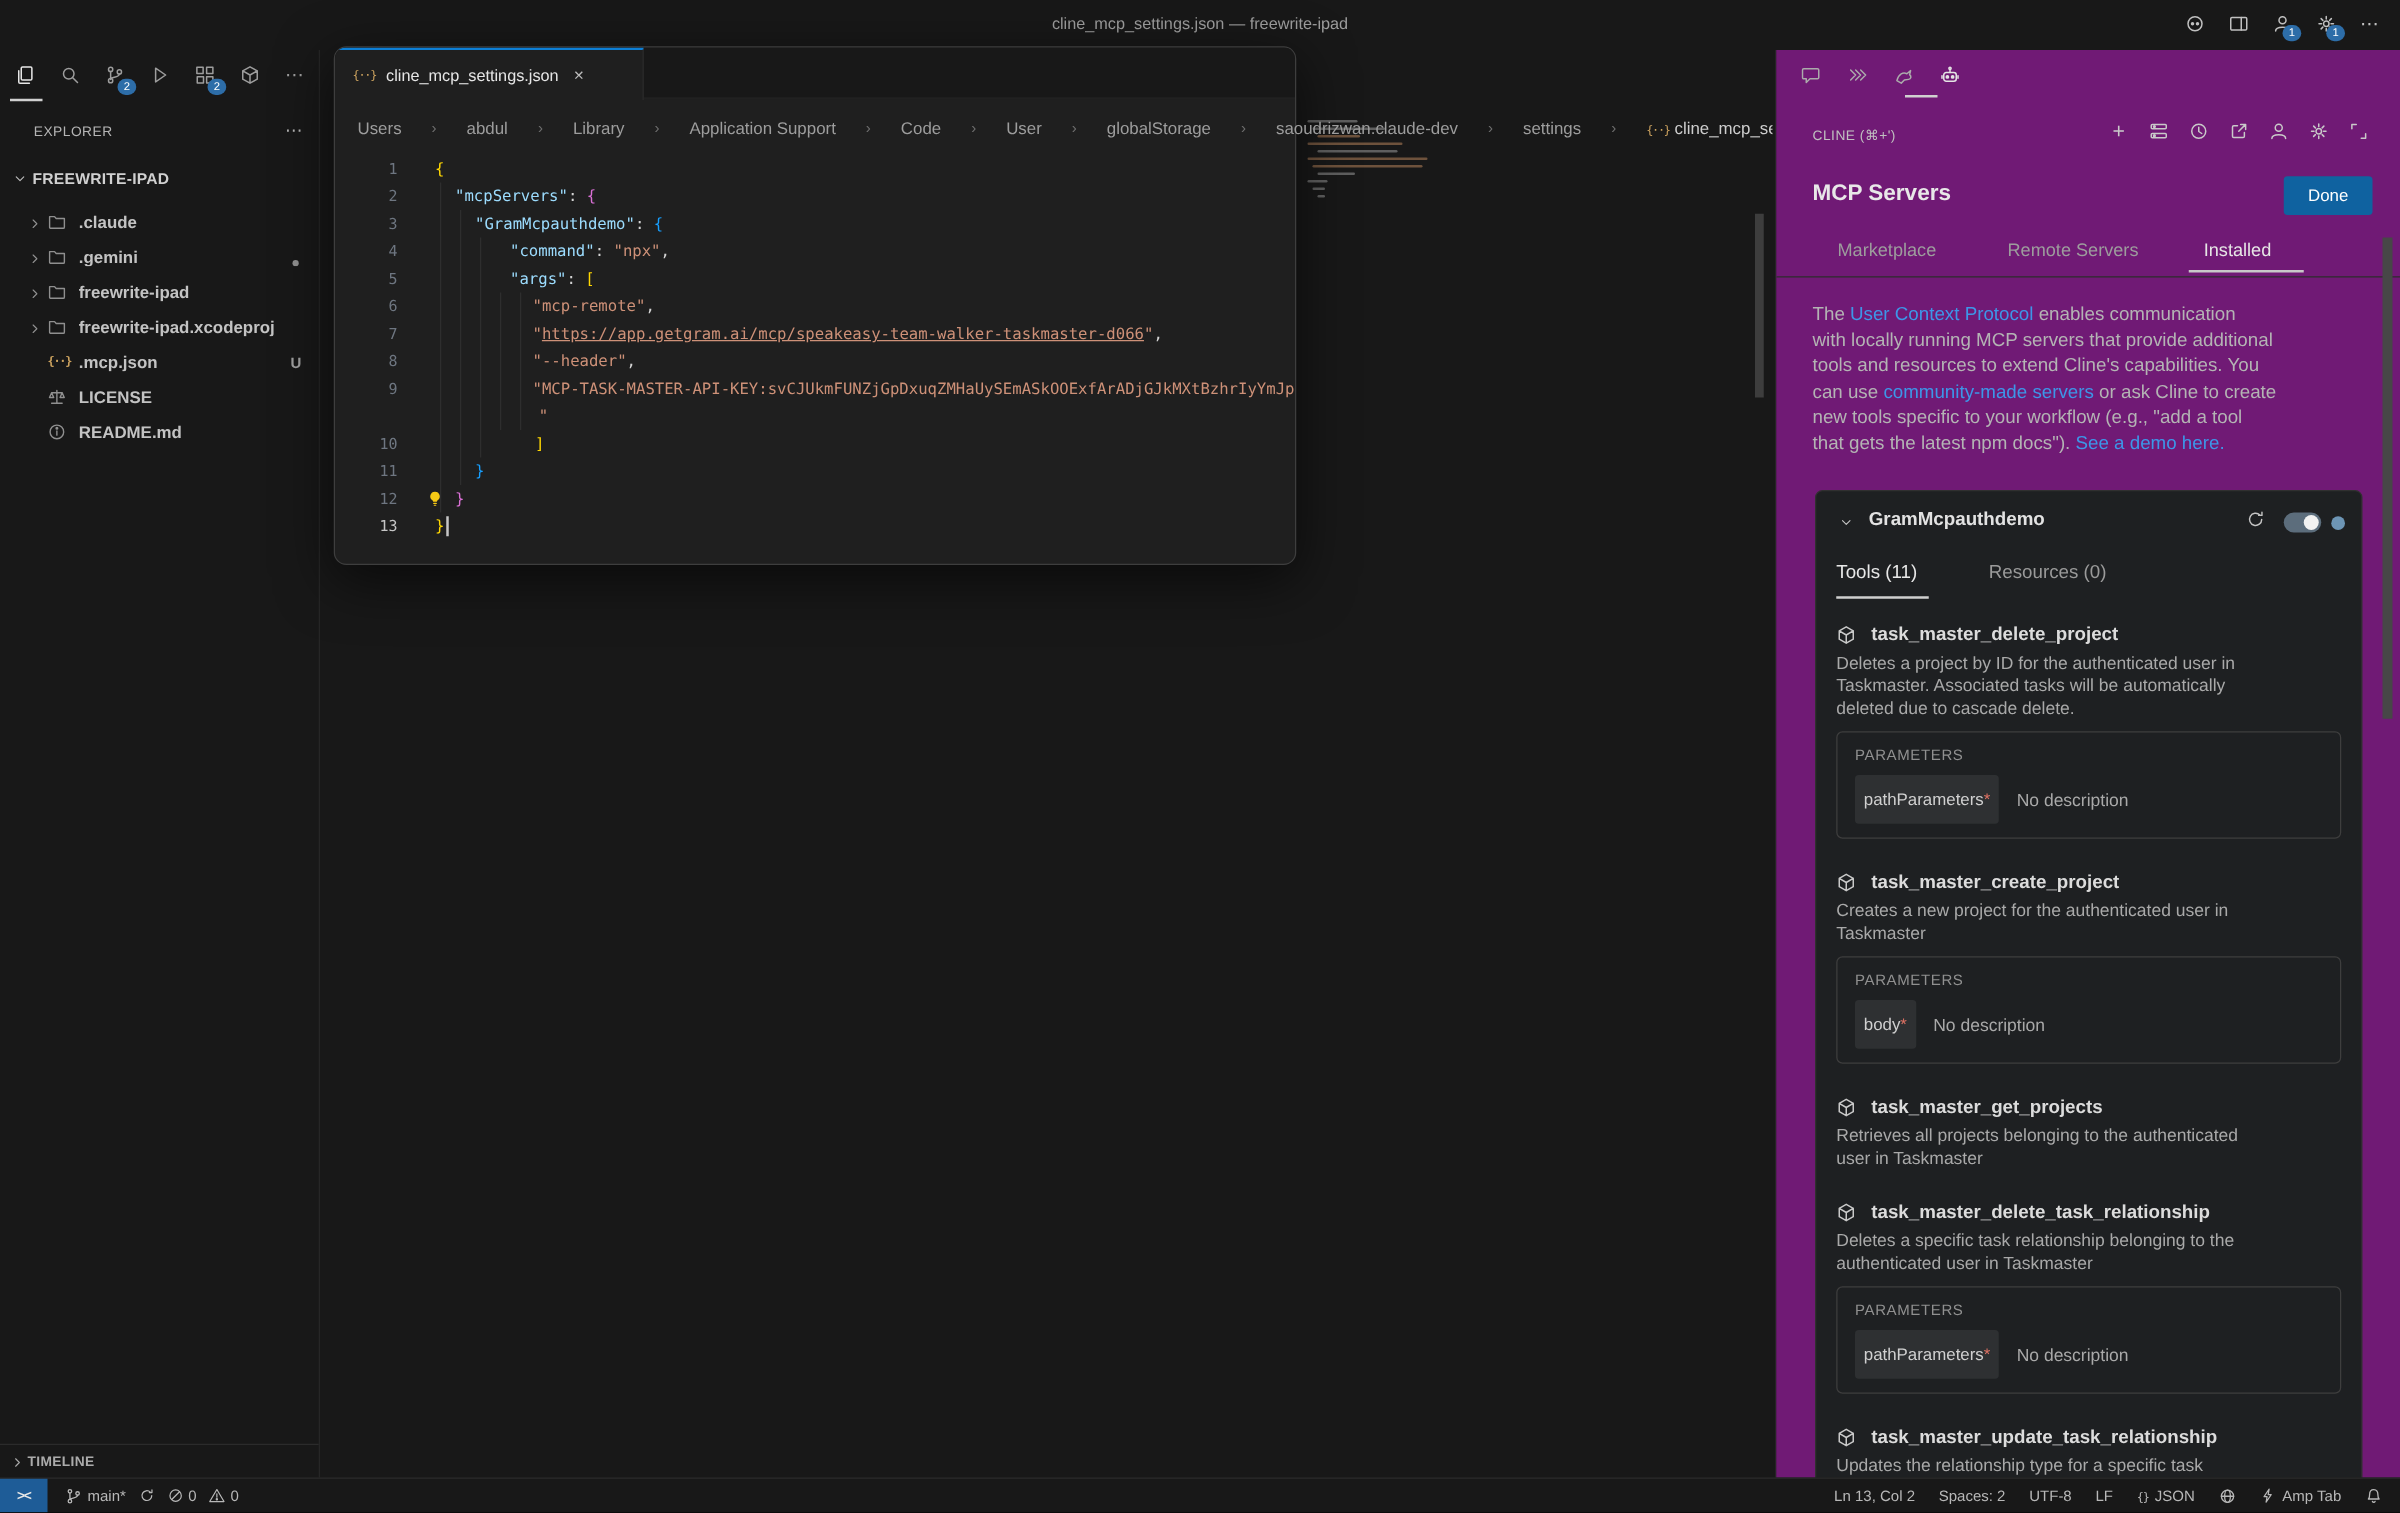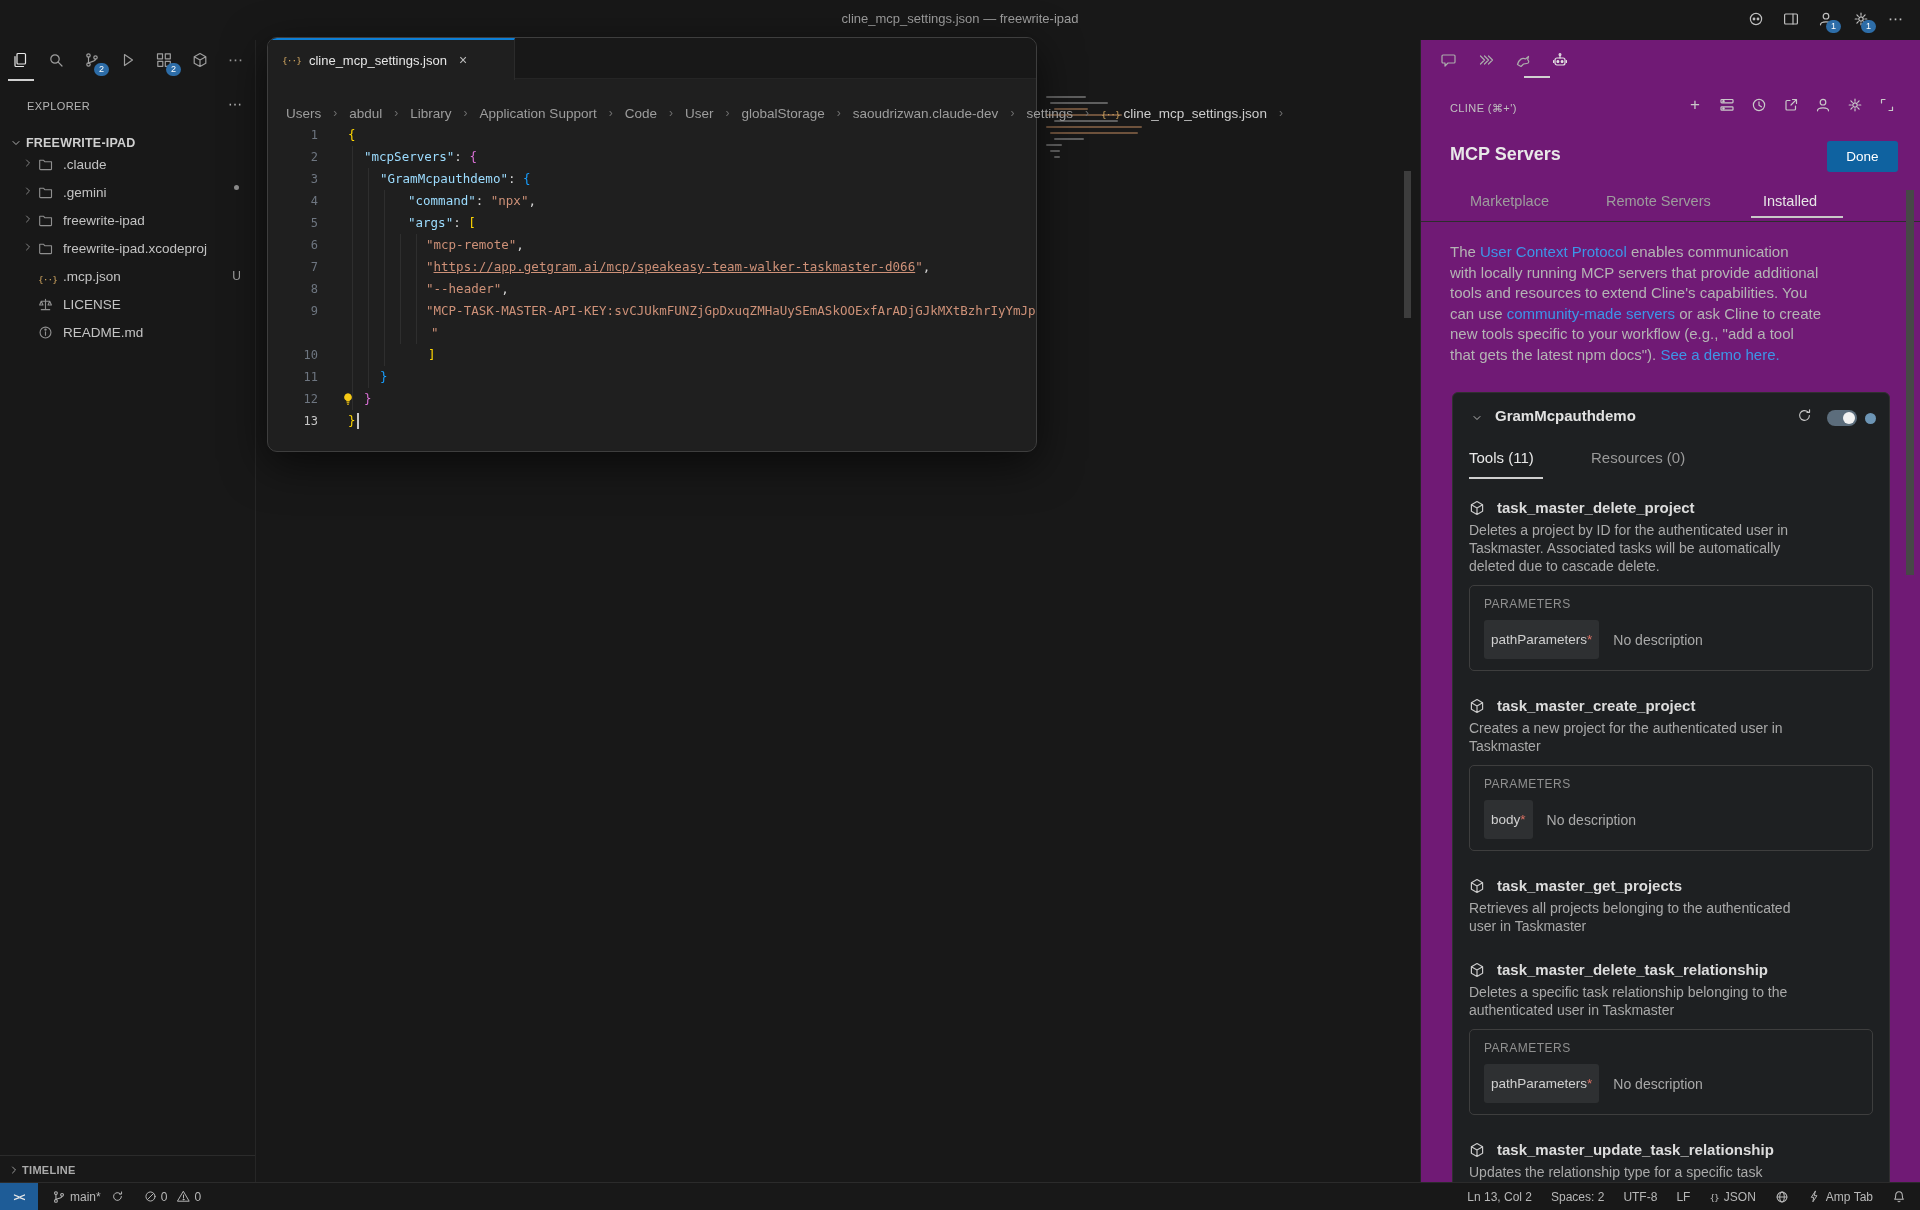--- a/index.html
+++ b/index.html
@@ -20,21 +20,21 @@
   .act-ic{position:relative;width:24px;height:24px;display:flex;align-items:center;justify-content:center;color:#9d9d9d;}
   .act-ic.active{color:#e7e7e7;}
   .act-underline{position:absolute;left:8px;top:79px;width:26px;height:2px;background:#d0d0d0;}
 
   
   .expl-header{position:absolute;left:27px;top:100px;font-size:11px;letter-spacing:.4px;color:#b5b5b5;}
   .expl-dots{position:absolute;left:228px;top:96px;font-size:14px;color:#b5b5b5;cursor:pointer;}
   .tree-root{position:absolute;left:0;top:129px;width:255px;height:28px;display:flex;align-items:center;}
   .tree-root .lbl{font-size:12.5px;font-weight:bold;color:#d0d0d0;letter-spacing:.2px;}
   .tree{position:absolute;left:0;top:157px;width:255px;}
-  .titem{position:relative;width:255px;height:28px;display:flex;align-items:flex-start;overflow:hidden;}
+  .titem{position:relative;width:255px;height:28px;display:flex;align-items:flex-end;overflow:hidden;font-weight:bold;}
   .titem .chev{width:16px;margin-left:22px;color:#8f8f8f;flex:0 0 16px;}
   .titem .noch{width:16px;margin-left:22px;flex:0 0 16px;}
   .titem .ticon{width:18px;flex:0 0 18px;margin-right:7px;color:#8f8f8f;}
   .titem .lbl{font-size:13.5px;color:#c3c3c3;white-space:nowrap;}
   .titem .right{position:absolute;right:14px;font-size:12px;color:#a0a0a0;}
   .titem .dot{position:absolute;right:16px;width:5px;height:5px;border-radius:50%;background:#8f8f8f;}
   .json-braces{font-family:"DejaVu Sans Mono",monospace;font-size:9.5px;color:#cda35f;letter-spacing:-1px;}
   .timeline{position:absolute;left:0;top:1155px;width:255px;height:28px;border-top:1px solid #2b2b2b;
             display:flex;align-items:center;}
   .timeline .chev{margin-left:8px;color:#a8a8a8;width:14px;}
@@ -50,22 +50,22 @@
   
   .card{position:absolute;left:267px;top:37px;width:768px;height:413px;background:#1f1f1f;
         border:1px solid #3e3e3e;border-radius:10px;box-shadow:0 12px 44px rgba(0,0,0,.6);overflow:hidden;}
   .tabstrip{position:absolute;left:0;top:0;right:0;height:40px;background:#181818;border-bottom:1px solid #252525;}
   .tab{position:absolute;left:0;top:0;width:246px;height:40px;background:#1f1f1f;border-top:2px solid #0d7fd6;
        border-right:1px solid #2b2b2b;display:flex;align-items:center;}
   .tab .ticon{margin-left:14px;}
   .tab .lbl{margin-left:8px;font-size:13px;color:#e6e6e6;}
   .tab .close{margin-left:12px;color:#bdbdbd;font-size:14px;cursor:pointer;}
 
-  .breadcrumb{position:absolute;left:286px;top:104px;width:1132px;height:18px;display:flex;align-items:center;
-              gap:12px;font-size:13.5px;color:#9d9d9d;white-space:nowrap;overflow:hidden;z-index:30;}
+  .breadcrumb{position:absolute;left:286px;top:93px;width:1132px;height:18px;display:flex;align-items:center;
+              gap:24px;font-size:13.5px;color:#9d9d9d;white-space:nowrap;overflow:hidden;z-index:30;}
   .breadcrumb .sep{color:#6e6e6e;font-size:12px;}
   .breadcrumb .last{color:#cdcdcd;}
 
   .guide{position:absolute;width:1px;background:#2e2e2e;}
   .crow{position:absolute;left:0;width:100%;height:22px;font-family:"DejaVu Sans Mono",monospace;font-size:12.5px;}
   .crow .ln{position:absolute;left:10px;width:40px;text-align:right;color:#6e7681;line-height:22px;font-size:12px;}
   .crow .ln.act{color:#c6c6c6;}
   .crow .ctext{position:absolute;top:0;line-height:22px;white-space:pre;}
   .tk-key{color:#9cdcfe;} .tk-str{color:#ce9178;} .tk-pl{color:#d4d4d4;}
   .tk-b1{color:#ffd700;} .tk-b2{color:#da70d6;} .tk-b3{color:#179fff;}
@@ -118,21 +118,21 @@
   .chip{background:#2e3032;border-radius:3px;padding:12px 7px;font-size:13.5px;color:#d0d0d0;}
   .chip .ast{color:#dd7163;}
   .pnote{margin-left:14px;font-size:14px;color:#a9a9a9;}
   .rp-scroll{position:absolute;left:485px;top:150px;width:8px;height:385px;background:#474747;}
 
   
   .statusbar{position:absolute;left:0;right:0;bottom:0;height:27px;background:#181818;border-top:1px solid #2b2b2b;
              display:flex;align-items:center;font-size:12px;color:#b8b8b8;}
   .sb-remote{width:38px;height:27px;background:#1e5c97;color:#e8e8e8;display:flex;align-items:center;
              justify-content:center;font-size:11px;font-weight:bold;letter-spacing:-1px;}
-  .sb-left{display:flex;align-items:center;gap:20px;margin-left:14px;}
+  .sb-left{display:flex;align-items:center;gap:10px;margin-left:14px;}
   .sb-group{display:flex;align-items:center;gap:4px;cursor:pointer;}
   .sb-right{margin-left:auto;display:flex;align-items:center;gap:19px;margin-right:14px;}
   .sb-item{display:flex;align-items:center;gap:5px;cursor:pointer;white-space:nowrap;}
 </style>
 </head>
 <body>
 
 <div class="win">
 
   <div class="titlebar">

